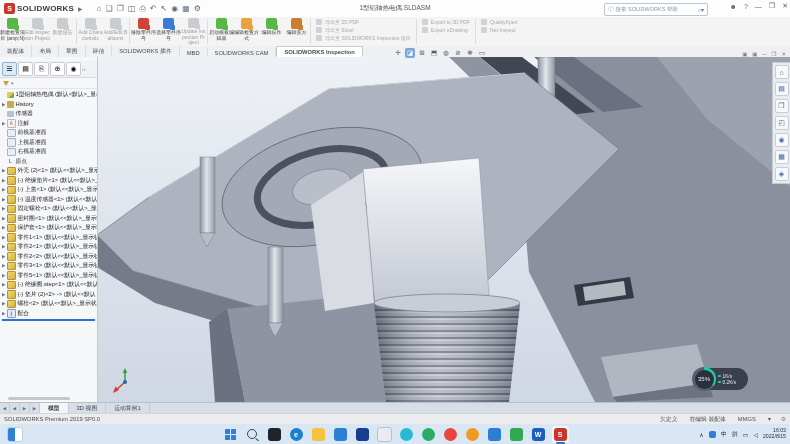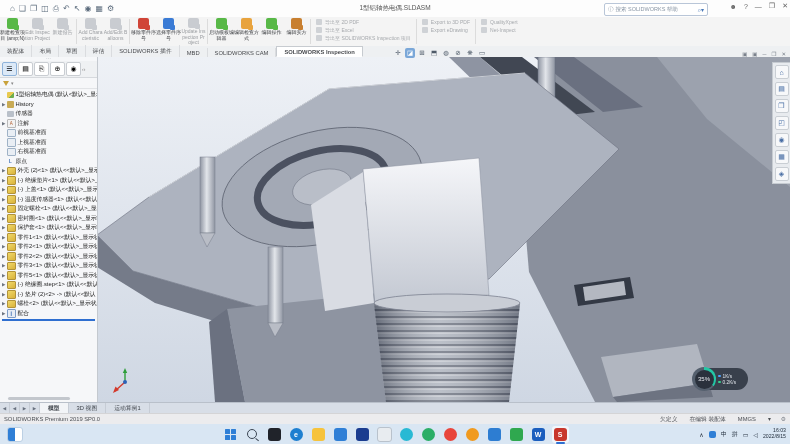--- a/index.html
+++ b/index.html
@@ -112,20 +112,25 @@
   .search-ic::after{content:"";position:absolute;right:-3px;bottom:-2px;width:4px;height:1.4px;background:#3c4654;transform:rotate(40deg);}
   #tb-tray{position:absolute;right:4px;display:flex;align-items:center;gap:5px;font-size:6px;color:#1e2a38;}
   #clock{display:flex;flex-direction:column;align-items:flex-end;line-height:1.15;font-size:5.2px;color:#1e2a38;}
   .trayic{font-size:6px;}
   .traybadge{width:7px;height:7px;border-radius:2px;background:#2f7fd6;}
 </style>
 </head>
 <body>
 
 <div id="titlebar" class="abs">
+  <div class="swlogo">
+    <div class="swmark">S</div>
+    <div class="swname">SOLIDWORKS</div>
+    <div class="flyout">▶</div>
+  </div>
   <div id="qat">
       <span class="qicon">⌂</span>
       <span class="qicon">❏</span>
       <span class="qicon">❐</span>
       <span class="qicon">◫</span>
       <span class="qicon">⎙</span>
       <span class="qicon">↶</span>
       <span class="qicon">↖</span>
       <span class="qicon">◉</span>
       <span class="qicon">▦</span>

